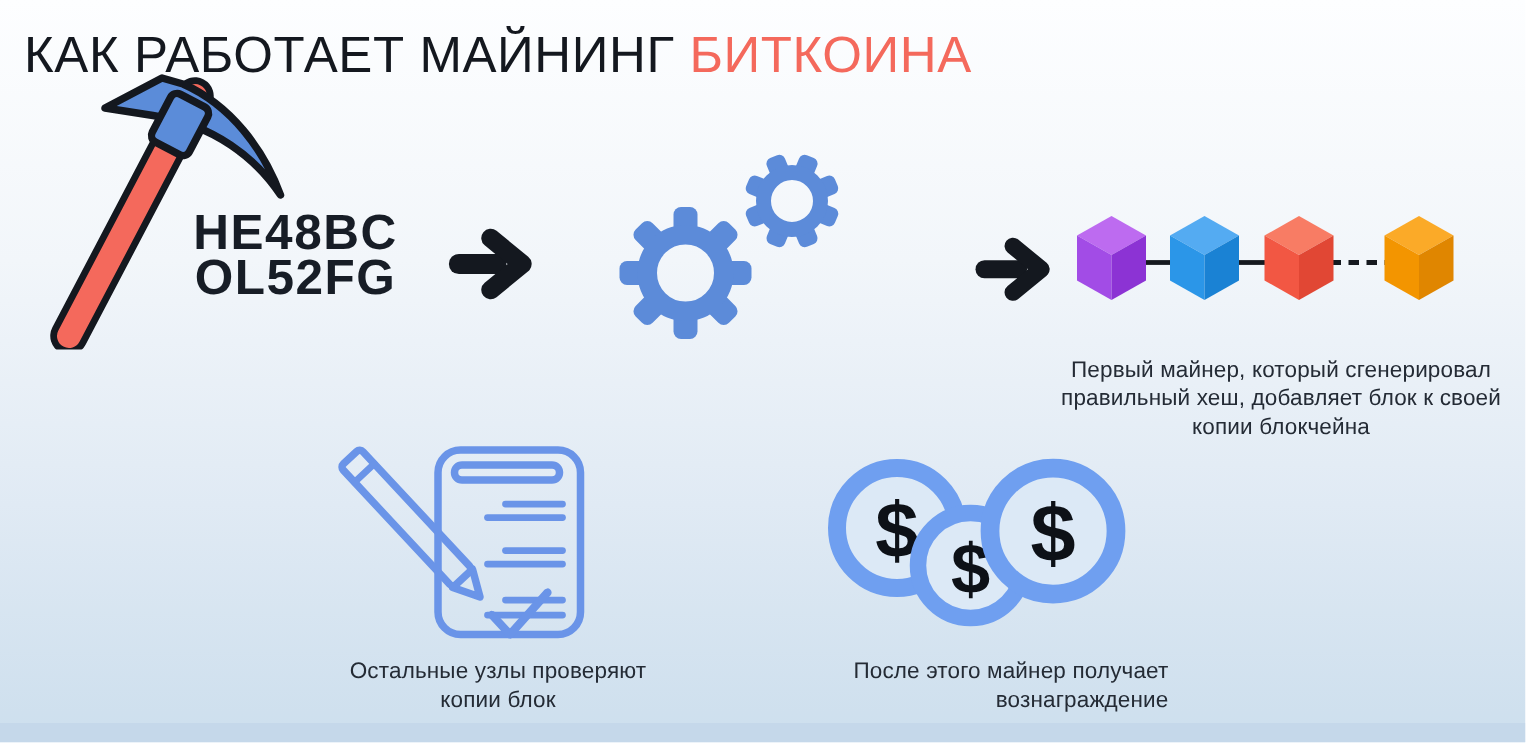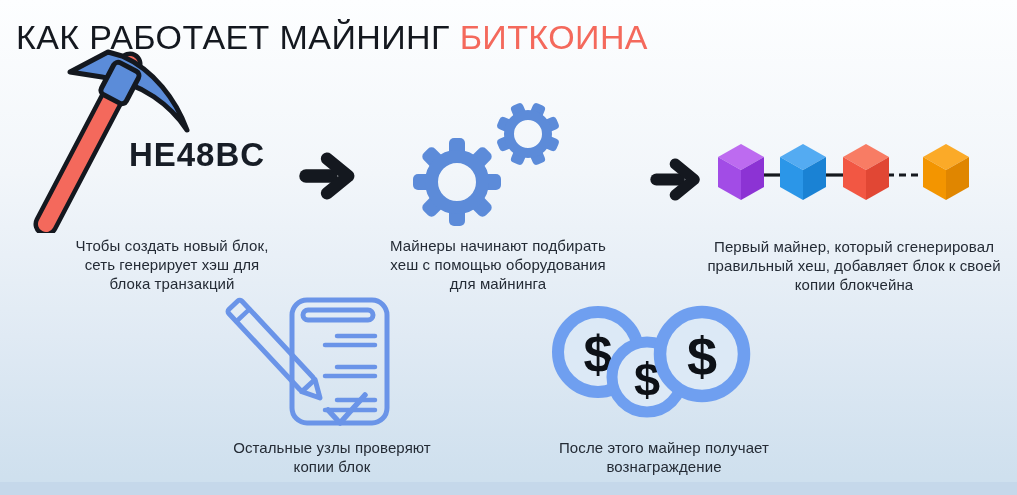--- a/index.html
+++ b/index.html
@@ -19,21 +19,21 @@
     font-size:33px;line-height:30px;font-weight:800;letter-spacing:1px;color:#171d26;
   }
   .caption{
     position:absolute;margin:0;text-align:center;white-space:pre-line;
     font-size:15px;line-height:19px;font-weight:500;letter-spacing:.1px;color:#242b35;
   }
   .cap-hash{left:47px;top:236px;width:250px;}
   .cap-mining{left:372px;top:236px;width:252px;}
   .cap-chain{left:688px;top:237px;width:332px;}
   .cap-validate{left:207px;top:438px;width:250px;}
-  .cap-reward{left:538px;top:438px;width:252px;}
+  .cap-reward{left:527px;top:438px;width:252px;text-align:right;}
   svg.icon{position:absolute;display:block;}
   .pickaxe{left:30px;top:46px;width:165px;height:187px;}
   .arrow-1{left:298px;top:152px;width:62px;height:48px;}
   .gears{left:412px;top:92px;width:158px;height:142px;}
   .arrow-2{left:649px;top:158px;width:56px;height:43px;}
   .cubes{left:714px;top:144px;width:260px;height:60px;}
   .doc{left:224px;top:294px;width:170px;height:134px;}
   .coins{left:548px;top:296px;width:204px;height:136px;}
   .coins text{font-family:"Liberation Sans",sans-serif;font-weight:800;fill:#0d1117;}
 </style>
@@ -45,24 +45,22 @@
   <h1 class="title"><span>КАК РАБОТАЕТ МАЙНИНГ</span> <span class="accent">БИТКОИНА</span></h1>
 
   <svg class="icon pickaxe" viewBox="0 0 165 187" aria-hidden="true">
     <line x1="16" y1="178" x2="100" y2="18" stroke="#14181f" stroke-width="25" stroke-linecap="round"></line>
     <line x1="16" y1="178" x2="100" y2="18" stroke="#f4695c" stroke-width="16" stroke-linecap="round"></line>
     <path d="M40,26 L78,6 L92,10 C124,24 146,54 157,84 C141,60 113,37 72,31 Z" fill="#5b8cd9" stroke="#14181f" stroke-width="5" stroke-linejoin="round"></path>
     <rect x="76" y="19" width="28" height="36" rx="5" transform="rotate(27.7 90 37)" fill="#5b8cd9" stroke="#14181f" stroke-width="5"></rect>
   </svg>
   <div class="hash">
     <div>HE48BC</div>
+    <div>OL52FG</div>
   </div>
-  <p class="caption cap-hash">Чтобы создать новый блок,
-сеть генерирует хэш для
-блока транзакций</p>
 
   <svg class="icon arrow-1" viewBox="0 0 64 50" aria-hidden="true">
     <path d="M8,25 H34" stroke="#14181f" stroke-width="14" stroke-linecap="round" fill="none"></path>
     <path d="M30,7 L52,25 L30,43" stroke="#14181f" stroke-width="13" stroke-linecap="round" stroke-linejoin="round" fill="none"></path>
   </svg>
 
   <svg class="icon gears" viewBox="0 0 158 142" aria-hidden="true">
     <g fill="#5c8bd9">
       <rect x="37" y="46" width="16" height="20" rx="5"></rect>
       <rect x="37" y="46" width="16" height="20" rx="5" transform="rotate(45 45 90)"></rect>
@@ -79,23 +77,20 @@
       <rect x="109.5" y="10" width="13" height="15" rx="4" transform="rotate(67.5 116 42)"></rect>
       <rect x="109.5" y="10" width="13" height="15" rx="4" transform="rotate(112.5 116 42)"></rect>
       <rect x="109.5" y="10" width="13" height="15" rx="4" transform="rotate(157.5 116 42)"></rect>
       <rect x="109.5" y="10" width="13" height="15" rx="4" transform="rotate(202.5 116 42)"></rect>
       <rect x="109.5" y="10" width="13" height="15" rx="4" transform="rotate(247.5 116 42)"></rect>
       <rect x="109.5" y="10" width="13" height="15" rx="4" transform="rotate(292.5 116 42)"></rect>
       <rect x="109.5" y="10" width="13" height="15" rx="4" transform="rotate(337.5 116 42)"></rect>
     </g>
     <circle cx="116" cy="42" r="19" fill="none" stroke="#5c8bd9" stroke-width="10"></circle>
   </svg>
-  <p class="caption cap-mining">Майнеры начинают подбирать
-хеш с помощью оборудования
-для майнинга</p>
 
   <svg class="icon arrow-2" viewBox="0 0 64 50" aria-hidden="true">
     <path d="M8,25 H34" stroke="#14181f" stroke-width="14" stroke-linecap="round" fill="none"></path>
     <path d="M30,7 L52,25 L30,43" stroke="#14181f" stroke-width="13" stroke-linecap="round" stroke-linejoin="round" fill="none"></path>
   </svg>
 
   <svg class="icon cubes" viewBox="0 0 260 60" aria-hidden="true">
     <line x1="48" y1="31" x2="68" y2="31" stroke="#15191f" stroke-width="3.2"></line>
     <line x1="110" y1="31" x2="131" y2="31" stroke="#15191f" stroke-width="3.2"></line>
     <line x1="173" y1="31" x2="211" y2="31" stroke="#15191f" stroke-width="3.2" stroke-dasharray="7 5"></line>

